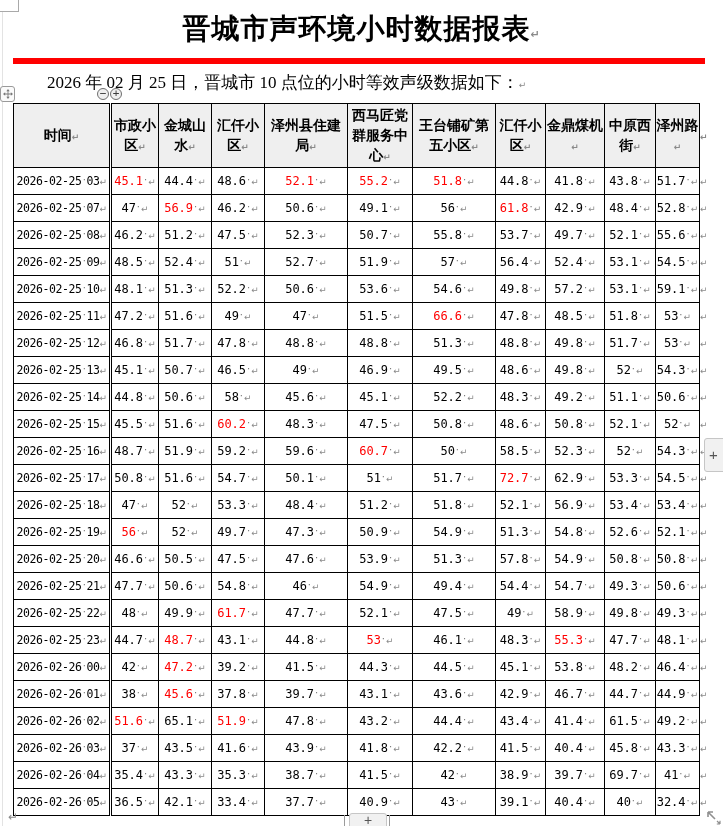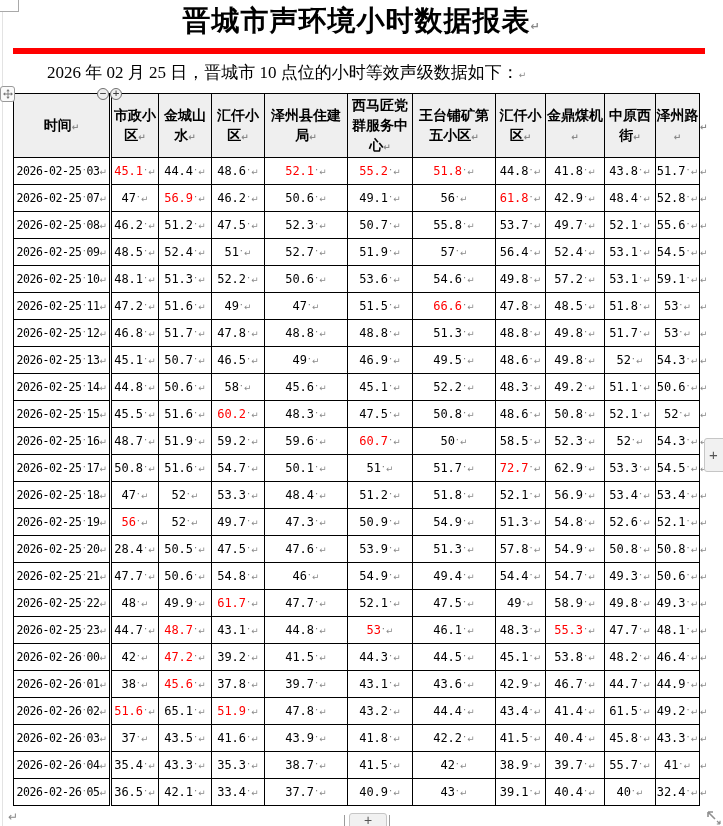--- a/index.html
+++ b/index.html
@@ -4,21 +4,21 @@
 <style>
   html,body{margin:0;padding:0;}
   body{
     width:723px;height:826px;background:#ffffff;overflow:hidden;position:relative;
     font-family:"Liberation Sans",sans-serif;color:#000;
   }
   .page-edge-line{position:absolute;left:2px;top:0;width:1px;height:826px;background:#e3e3e3;}
   .corner-box{position:absolute;left:-3px;top:-4px;width:20px;height:14px;background:#fff;border:1px solid #a9a9a9;}
 
   .doc-title{
-    margin:4px;text-align:center;
+    margin:12px;text-align:center;
     font-family:"Liberation Serif","DejaVu Serif",serif;
     font-weight:bold;font-size:28px;line-height:1.2;letter-spacing:1px;
   }
   .red-rule{margin:10px 0 0 13px;width:692px;height:6px;background:var(--rule,#ff0000);}
   .intro-line{
     margin:8px 0 0 13px;width:692px;
     font-family:"Liberation Serif","DejaVu Serif",serif;
     font-size:17px;line-height:1.35;text-indent:2em;
   }
   .mk{color:#8a8a8a;font-size:9px;font-family:"DejaVu Sans",sans-serif;}
@@ -303,21 +303,21 @@
         <td><span class="val">50.9</span><span class="spdot">·</span><span class="mk">↵</span></td>
         <td><span class="val">54.9</span><span class="spdot">·</span><span class="mk">↵</span></td>
         <td><span class="val">51.3</span><span class="spdot">·</span><span class="mk">↵</span></td>
         <td><span class="val">54.8</span><span class="spdot">·</span><span class="mk">↵</span></td>
         <td><span class="val">52.6</span><span class="spdot">·</span><span class="mk">↵</span></td>
         <td><span class="val">52.1</span><span class="spdot">·</span><span class="mk">↵</span></td>
         <td class="row-end"><span class="mk">↵</span></td>
       </tr>
       <tr>
         <td class="time-cell"><span class="val">2026-02-25</span><span class="spdot">·</span><span class="val">20</span><span class="mk">↵</span></td>
-        <td><span class="val">28.4</span><span class="spdot">·</span><span class="mk">↵</span></td>
+        <td><span class="val">46.6</span><span class="spdot">·</span><span class="mk">↵</span></td>
         <td><span class="val">50.5</span><span class="spdot">·</span><span class="mk">↵</span></td>
         <td><span class="val">47.5</span><span class="spdot">·</span><span class="mk">↵</span></td>
         <td><span class="val">47.6</span><span class="spdot">·</span><span class="mk">↵</span></td>
         <td><span class="val">53.9</span><span class="spdot">·</span><span class="mk">↵</span></td>
         <td><span class="val">51.3</span><span class="spdot">·</span><span class="mk">↵</span></td>
         <td><span class="val">57.8</span><span class="spdot">·</span><span class="mk">↵</span></td>
         <td><span class="val">54.9</span><span class="spdot">·</span><span class="mk">↵</span></td>
         <td><span class="val">50.8</span><span class="spdot">·</span><span class="mk">↵</span></td>
         <td><span class="val">50.8</span><span class="spdot">·</span><span class="mk">↵</span></td>
         <td class="row-end"><span class="mk">↵</span></td>
@@ -423,21 +423,21 @@
       <tr>
         <td class="time-cell"><span class="val">2026-02-26</span><span class="spdot">·</span><span class="val">04</span><span class="mk">↵</span></td>
         <td><span class="val">35.4</span><span class="spdot">·</span><span class="mk">↵</span></td>
         <td><span class="val">43.3</span><span class="spdot">·</span><span class="mk">↵</span></td>
         <td><span class="val">35.3</span><span class="spdot">·</span><span class="mk">↵</span></td>
         <td><span class="val">38.7</span><span class="spdot">·</span><span class="mk">↵</span></td>
         <td><span class="val">41.5</span><span class="spdot">·</span><span class="mk">↵</span></td>
         <td><span class="val">42</span><span class="spdot">·</span><span class="mk">↵</span></td>
         <td><span class="val">38.9</span><span class="spdot">·</span><span class="mk">↵</span></td>
         <td><span class="val">39.7</span><span class="spdot">·</span><span class="mk">↵</span></td>
-        <td><span class="val">55.7</span><span class="spdot">·</span><span class="mk">↵</span></td>
+        <td><span class="val">69.7</span><span class="spdot">·</span><span class="mk">↵</span></td>
         <td><span class="val">41</span><span class="spdot">·</span><span class="mk">↵</span></td>
         <td class="row-end"><span class="mk">↵</span></td>
       </tr>
       <tr>
         <td class="time-cell"><span class="val">2026-02-26</span><span class="spdot">·</span><span class="val">05</span><span class="mk">↵</span></td>
         <td><span class="val">36.5</span><span class="spdot">·</span><span class="mk">↵</span></td>
         <td><span class="val">42.1</span><span class="spdot">·</span><span class="mk">↵</span></td>
         <td><span class="val">33.4</span><span class="spdot">·</span><span class="mk">↵</span></td>
         <td><span class="val">37.7</span><span class="spdot">·</span><span class="mk">↵</span></td>
         <td><span class="val">40.9</span><span class="spdot">·</span><span class="mk">↵</span></td>

